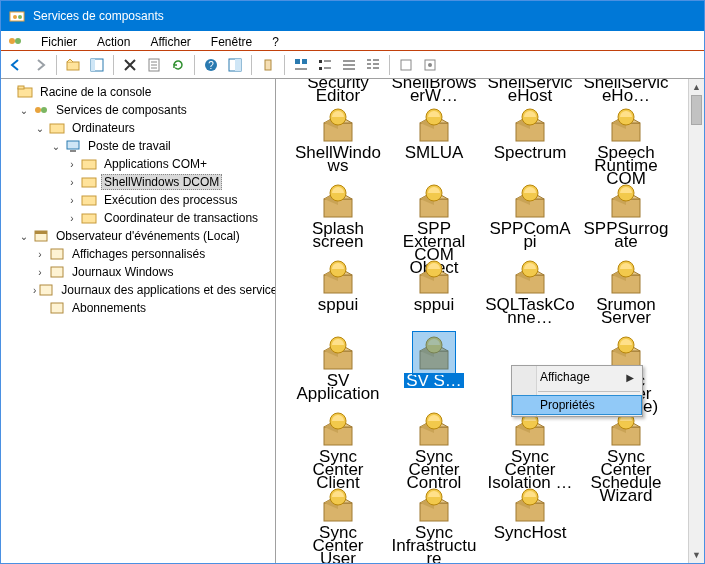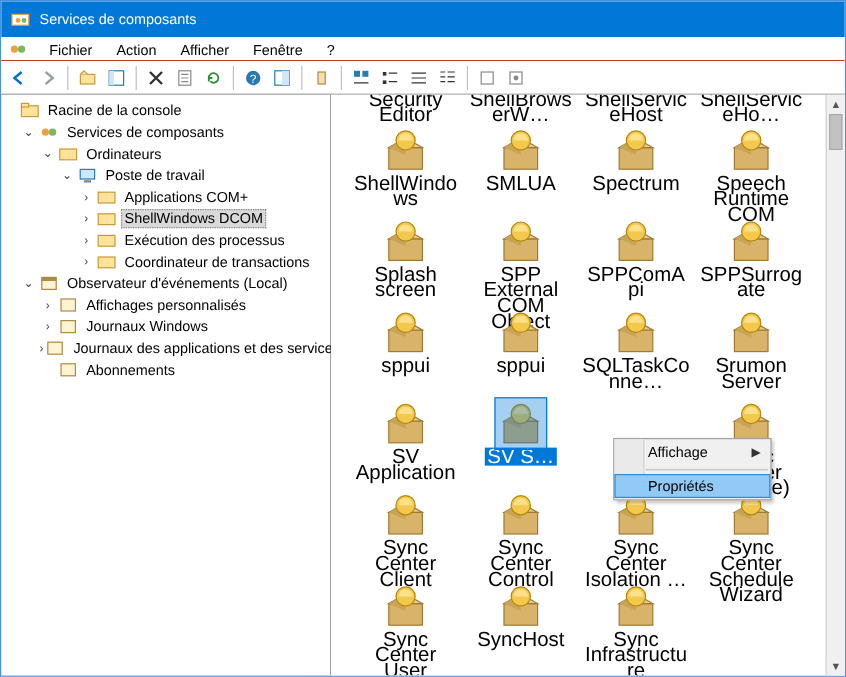--- a/index.html
+++ b/index.html
@@ -633,33 +633,33 @@
           <div class="icon-cell">
             <span class="icon-img">
               <svg width="40" height="40" viewBox="0 0 40 40">
                 <rect x="6" y="18" width="28" height="18" fill="#d9b36a" stroke="#a07a32"></rect>
                 <polygon points="6,18 20,10 34,18" fill="#e6c88a" stroke="#a07a32"></polygon>
                 <polygon points="20,10 20,24 6,18" fill="#c9a356"></polygon>
                 <circle cx="20" cy="12" r="8" fill="#f2c94c" stroke="#b8860b"></circle>
                 <path d="M14 12a6 6 0 0 1 12 0" fill="#ffe08a"></path>
               </svg>
             </span>
+            <span class="icon-label">Sync Infrastructure</span>
+          </div>
+          <div class="icon-cell">
+            <span class="icon-img">
+              <svg width="40" height="40" viewBox="0 0 40 40">
+                <rect x="6" y="18" width="28" height="18" fill="#d9b36a" stroke="#a07a32"></rect>
+                <polygon points="6,18 20,10 34,18" fill="#e6c88a" stroke="#a07a32"></polygon>
+                <polygon points="20,10 20,24 6,18" fill="#c9a356"></polygon>
+                <circle cx="20" cy="12" r="8" fill="#f2c94c" stroke="#b8860b"></circle>
+                <path d="M14 12a6 6 0 0 1 12 0" fill="#ffe08a"></path>
+              </svg>
+            </span>
             <span class="icon-label">SyncHost</span>
-          </div>
-          <div class="icon-cell">
-            <span class="icon-img">
-              <svg width="40" height="40" viewBox="0 0 40 40">
-                <rect x="6" y="18" width="28" height="18" fill="#d9b36a" stroke="#a07a32"></rect>
-                <polygon points="6,18 20,10 34,18" fill="#e6c88a" stroke="#a07a32"></polygon>
-                <polygon points="20,10 20,24 6,18" fill="#c9a356"></polygon>
-                <circle cx="20" cy="12" r="8" fill="#f2c94c" stroke="#b8860b"></circle>
-                <path d="M14 12a6 6 0 0 1 12 0" fill="#ffe08a"></path>
-              </svg>
-            </span>
-            <span class="icon-label">Sync Infrastructure</span>
           </div>
         </div>
     </div>
 
     <div class="context-menu cm-root" style="left:235px; top:286px;">
       <div class="cm-item">
         <span>Affichage</span>
         <span class="arrow">▶</span>
       </div>
       <div class="cm-sep"></div>

